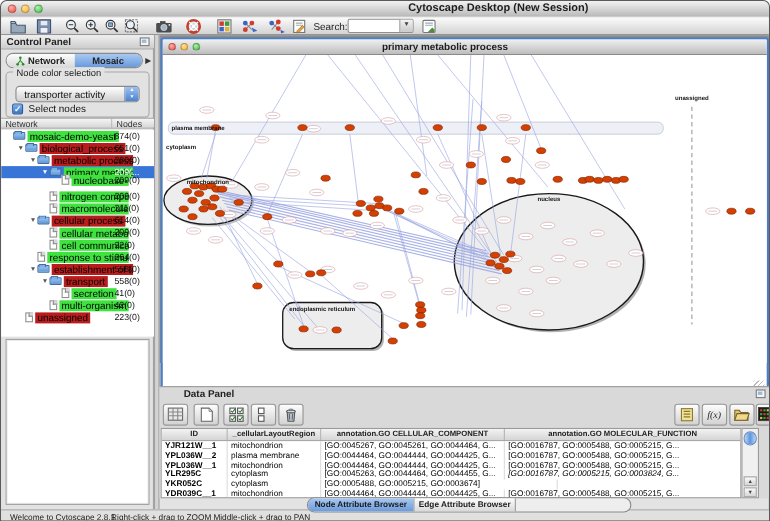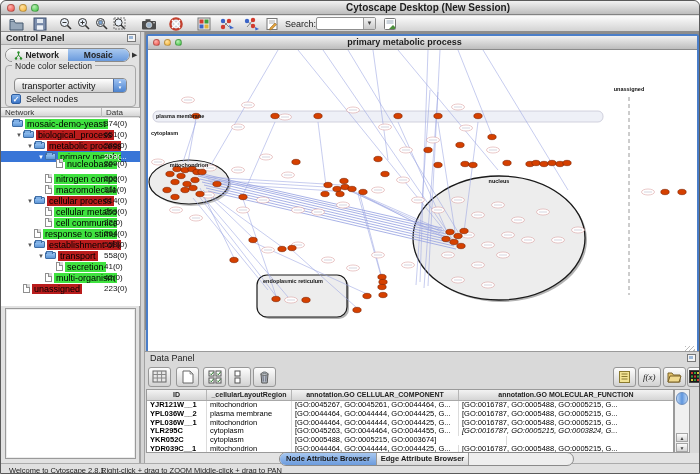--- a/index.html
+++ b/index.html
@@ -7,21 +7,21 @@
   #app { position:relative; width:700px; height:474px; background:#e3e3e3; overflow:hidden;
          border:1px solid #5a5a5a; border-radius:6px 6px 0 0; }
 
   
   #titlebar { position:absolute; left:0; top:0; width:100%; height:14px;
     background:linear-gradient(#f2f2f2,#bdbdbd); border-bottom:1px solid #828282; border-radius:6px 6px 0 0; }
   .light { position:absolute; top:3px; width:8px; height:8px; border-radius:50%; border:1px solid rgba(0,0,0,.25); }
   #light-close { left:6px;  background:radial-gradient(circle at 35% 30%, #ffb3ad, #ee4b42); }
   #light-min   { left:18px; background:radial-gradient(circle at 35% 30%, #ffe2a1, #f5b02e); }
   #light-zoom  { left:30px; background:radial-gradient(circle at 35% 30%, #b9f0b4, #38c23c); }
-  #win-title { position:absolute; left:427px; top:1px; transform:translateX(-50%);
+  #win-title { position:absolute; left:452px; top:1px; transform:translateX(-50%);
     font-size:10px; font-weight:bold; color:#1d1d1d; white-space:nowrap; }
 
   
   #toolbar { position:absolute; left:0; top:15px; width:100%; height:16px;
     background:linear-gradient(#fbfbfb,#d3d3d3); border-bottom:1px solid #8d8d8d; }
   .tbtn { position:absolute; top:1px; width:16px; height:14px; }
   .tbtn svg { display:block; }
   #search-label { position:absolute; left:284px; top:3px; font-size:9px; color:#222; }
   #search-combo { position:absolute; left:315px; top:1px; width:60px; height:13px; background:#fff;
     border:1px solid #8f8f8f; border-radius:2px; }
@@ -106,21 +106,21 @@
   #nw-zoom  { left:27px; background:radial-gradient(circle at 35% 30%, #b9f0b4, #38c23c); }
   #net-title { position:absolute; left:calc(50% - 18px); top:1px; transform:translateX(-50%);
     font-size:9px; font-weight:bold; color:#1d1d1d; white-space:nowrap; }
   #net-canvas { position:absolute; left:0; top:14px; width:549px; height:280px; background:#fff; }
   #resize-grip { position:absolute; right:2px; bottom:2px; width:10px; height:10px;
     background:repeating-linear-gradient(135deg,#bbb 0 1px,transparent 1px 3px); }
 
   
   #data-panel { position:absolute; left:144px; top:350px; width:556px; height:102px; background:#d9d9d9;
     border-top:1px solid #9a9a9a; }
-  #dp-title { position:absolute; left:5px; top:1px; font-size:9px; font-weight:normal; color:#222; }
+  #dp-title { position:absolute; left:22px; top:1px; font-size:9px; font-weight:bold; color:#222; }
   #dp-float { right:5px; top:2px; }
   .dp-btn { position:absolute; top:15px; width:23px; height:20px;
     background:linear-gradient(#fdfdfd,#d2d2d2); border:1px solid #979797; border-radius:3px; }
   .dp-btn svg { display:block; margin:2px auto 0; }
   #dp-table-wrap { position:absolute; left:1px; top:37px; width:528px; height:64px; background:#fff;
     border:1px solid #9a9a9a; overflow:hidden; }
   .th-row { position:absolute; left:0; top:0; height:11px; width:100%; display:flex;
     background:linear-gradient(#f3f3f3,#d5d5d5); border-bottom:1px solid #a8a8a8; }
   .th { font-size:7px; font-weight:bold; color:#222; text-align:center; line-height:10px;
     border-right:1px solid #b5b5b5; overflow:hidden; white-space:nowrap; flex:none; }
@@ -302,21 +302,21 @@
     </div>
 
     <div id="select-nodes-row">
       <span id="select-nodes-box">✓</span>
       <span id="select-nodes-label">Select nodes</span>
     </div>
 
     <div id="tree-header">
       <span class="c1">Network</span>
       <span class="div"></span>
-      <span class="c2">Data</span>
+      <span class="c2">Nodes</span>
     </div>
     <div id="tree">
         <div class="trow" style="top: 0px; padding-left: 3px;">
           <span class="tri"></span>
           <span class="ticon folder"></span>
           <span class="tlbl green" style="max-width: 96px;">mosaic-demo-yeast</span>
           <span class="tcnt">874(0)</span>
         </div>
         <div class="trow" style="top: 11px; padding-left: 14px;">
           <span class="tri">▼</span>

